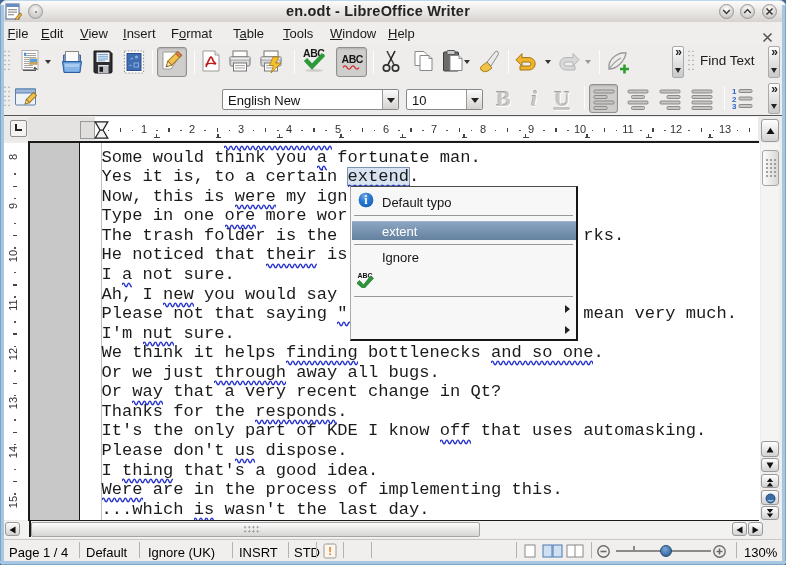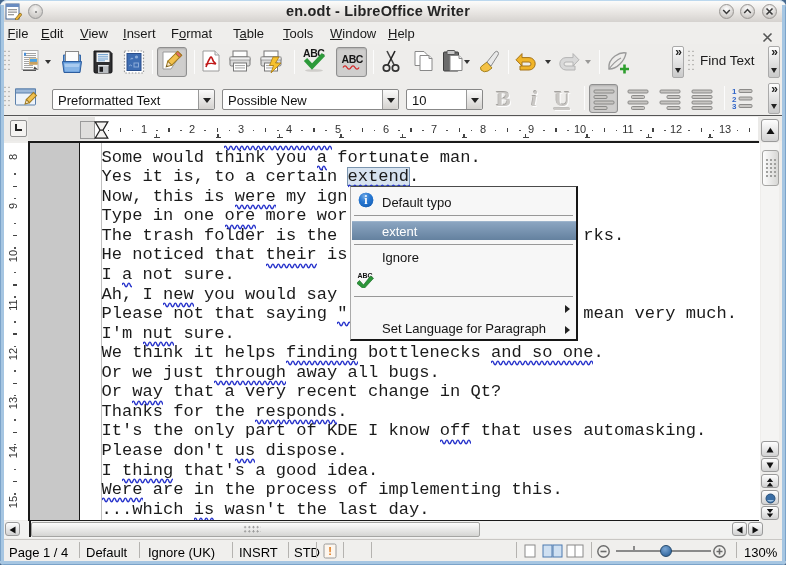--- a/index.html
+++ b/index.html
@@ -230,26 +230,22 @@
   <div class="abs" id="tb2"></div>
   <div class="abs handle" style="left:3px;top:85px"></div>
   <div class="abs" style="left:14px;top:86px"><svg width="28" height="24" viewBox="0 0 28 24" style="">
         <rect x="1.5" y="3" width="20" height="16" rx="1" fill="#eef3fa" stroke="#5b80ab"></rect>
         <rect x="1.5" y="3" width="20" height="4" fill="#9db8d8" stroke="#5b80ab"></rect>
         <g transform="rotate(45 16 13)">
           <rect x="13.8" y="6" width="4.4" height="10" fill="#f2c14e" stroke="#a07a1f"></rect>
           <path d="M13.8 16 h4.4 l-2.2 4 z" fill="#f7e6c8" stroke="#a07a1f"></path>
         </g>
       </svg></div>
-  <div class="abs combo" style="left:52px;top:89px;width:163px">
-      <span class="txt">Preformatted Text</span>
-      <span class="btn"></span>
-    </div>
   <div class="abs combo" style="left:222px;top:89px;width:177px">
-      <span class="txt">Possible New</span>
+      <span class="txt">English New</span>
       <span class="btn"></span>
     </div>
   <div class="abs combo" style="left:406px;top:89px;width:77px">
       <span class="txt">10</span>
       <span class="btn"></span>
     </div>
   <div class="abs" style="left:496px;top:86px;font-family:'Liberation Serif',serif;font-size:22px;font-weight:bold;color:#c9c7c4;text-shadow:1px 1px 0 #fdfdfd,-0.6px -0.6px 0 #a2a09d">B</div>
   <div class="abs" style="left:531px;top:86px;font-family:'Liberation Serif',serif;font-size:22px;font-style:italic;font-weight:bold;color:#c9c7c4;text-shadow:1px 1px 0 #fdfdfd,-0.6px -0.6px 0 #a2a09d">i</div>
   <div class="abs" style="left:554px;top:86px;font-family:'Liberation Serif',serif;font-size:22px;font-weight:bold;color:#c9c7c4;text-shadow:1px 1px 0 #fdfdfd,-0.6px -0.6px 0 #a2a09d;text-decoration:underline">U</div>
   <div class="abs tsep" style="left:584px;top:86px"></div>
@@ -500,21 +496,20 @@
     <div class="abs" style="left:1px;top:34px;width:224px;height:19px;background:linear-gradient(#8ba5c1,#64819f);border-top:1px solid #9db4cc"></div>
     <div class="mtxt" style="top:36.7px;color:#fff">extent</div>
     <div class="msep" style="top:56.5px"></div>
     <div class="mtxt" style="top:62.7px">Ignore</div>
     <div class="abs" style="left:6px;top:84px"><svg width="18" height="17" viewBox="0 0 18 17" style="">
           <text x="0.5" y="7" font-family="Liberation Sans" font-size="7" font-weight="bold" fill="#111">ABC</text>
           <path d="M2.5 9.5 l4 4.5 l7 -9 l3 2.3 l-9.8 10.7 l-7 -5.8 z" fill="#2c9639" stroke="#1c6e28" stroke-width="0.7"></path>
         </svg></div>
     <div class="msep" style="top:108.5px"></div>
     <div class="abs" style="left:214px;top:118px;border:4px solid transparent;border-left:5.5px solid #222"></div>
-    <div class="mtxt" style="top:134.2px">Set Language for Paragraph</div>
     <div class="abs" style="left:214px;top:138.5px;border:4px solid transparent;border-left:5.5px solid #222"></div>
   </div>
 
   <div class="abs sbtn" style="left:761px;top:119px;width:18px;height:23px;font-size:9px"><svg width="9" height="8" viewBox="0 0 9 8" style="margin-top:7px">
         <path d="M4.5 1 L8.5 7 H0.5 z" fill="#111"></path>
       </svg></div>
   <div class="abs" style="left:761px;top:143px;width:18px;height:298px;background:#f4f4f3"></div>
   <div class="abs" style="left:761.5px;top:150px;width:17px;height:36px;background:linear-gradient(90deg,#fdfdfd,#d7d7d5);border:1px solid #a5a5a3;border-radius:3px"></div>
     <div class="abs" style="left:764.5px;top:158px;width:11px;height:20px;background-image:radial-gradient(circle,#a0a09e 0.9px,transparent 1.05px);background-size:4px 4px"></div>
   <div class="abs sbtn" style="left:761px;top:441px;width:18px;height:15.5px;font-size:9px"><svg width="8" height="7" viewBox="0 0 8 7" style="margin-top:4px">

